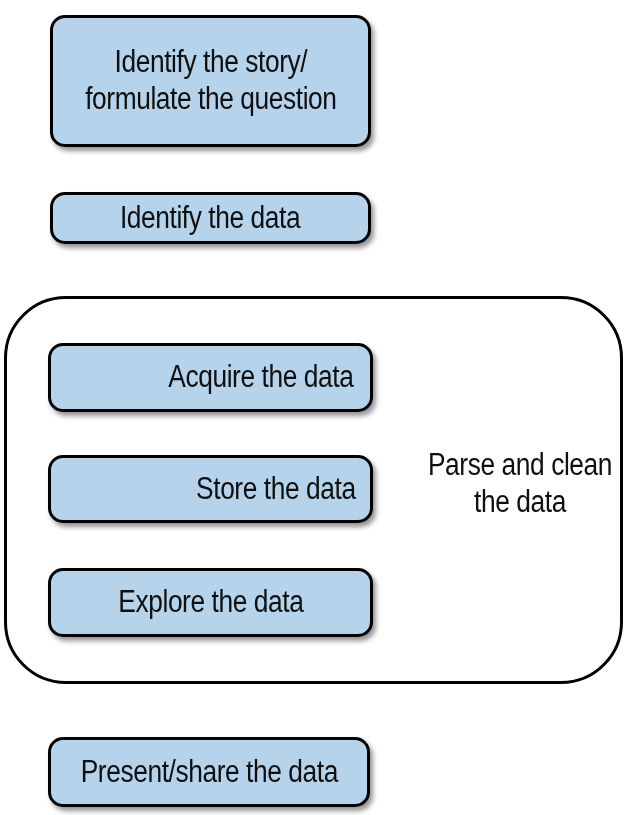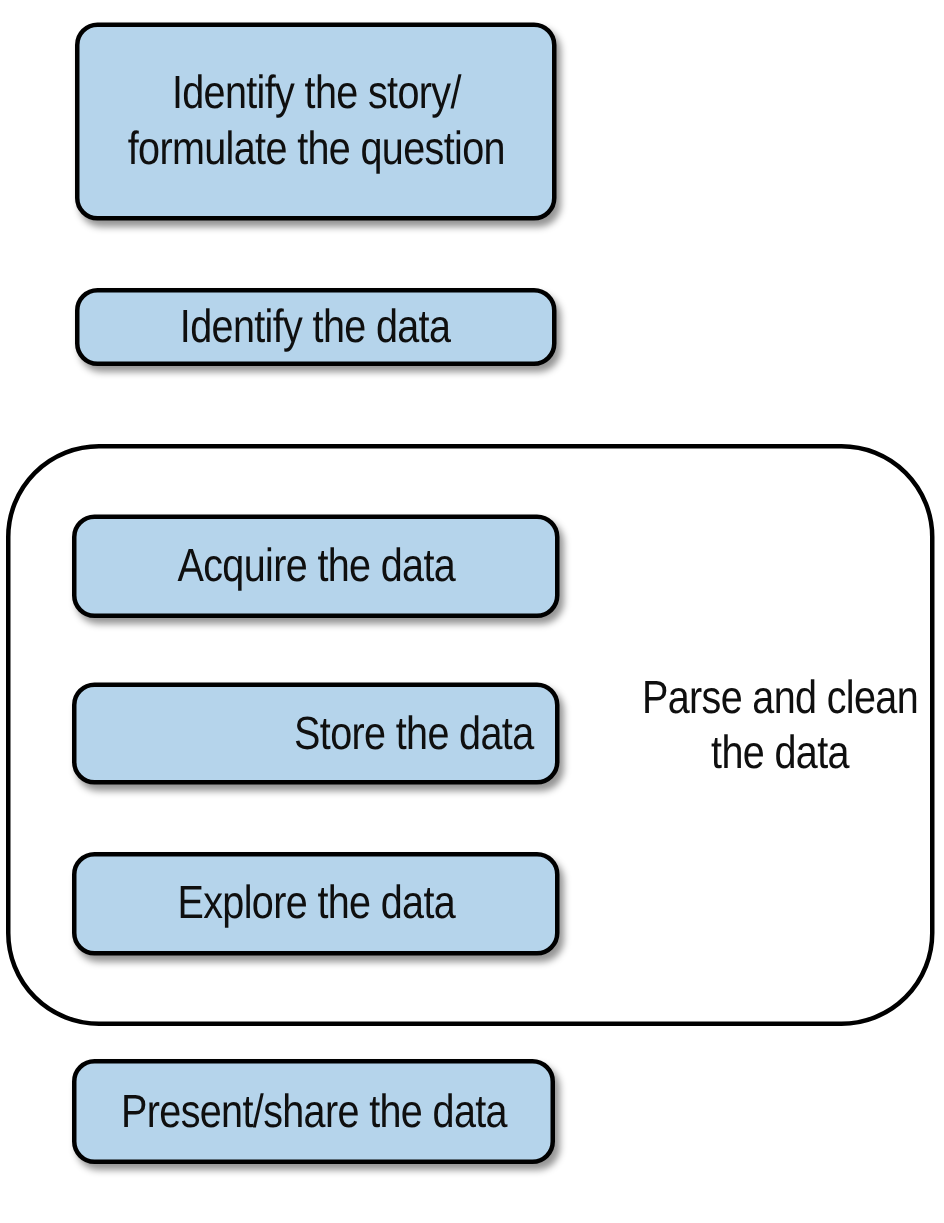--- a/index.html
+++ b/index.html
@@ -56,24 +56,24 @@
     line-height: 1.18;
     text-align: center;
     white-space: pre-line;
     transform: scaleX(0.85);
     transform-origin: center;
     letter-spacing: -0.5px;
   }
   
   .step-identify-story   { left: 50px; top: 15px;  width: 321px; height: 132px; }
   .step-identify-data    { left: 50px; top: 192px; width: 321px; height: 52px; }
-  .step-acquire-data     { left: 48px; top: 343px; width: 325px; height: 69px; }
+  .step-acquire-data     { left: 48px; top: 343px; width: 325px; height: 69px; justify-content: flex-end; }
   .step-store-data       { left: 48px; top: 455px; width: 325px; height: 68px; justify-content: flex-end; }
   .step-explore-data     { left: 48px; top: 568px; width: 325px; height: 69px; }
-  .step-present-data     { left: 48px; top: 706px; width: 322px; height: 70px; }
+  .step-present-data     { left: 48px; top: 737px; width: 322px; height: 70px; }
 </style>
 </head>
 <body>
 
 <div class="stage">
 
   <div class="step-box step-identify-story">
     <span class="step-label">Identify the story/
 formulate the question</span>
   </div>

